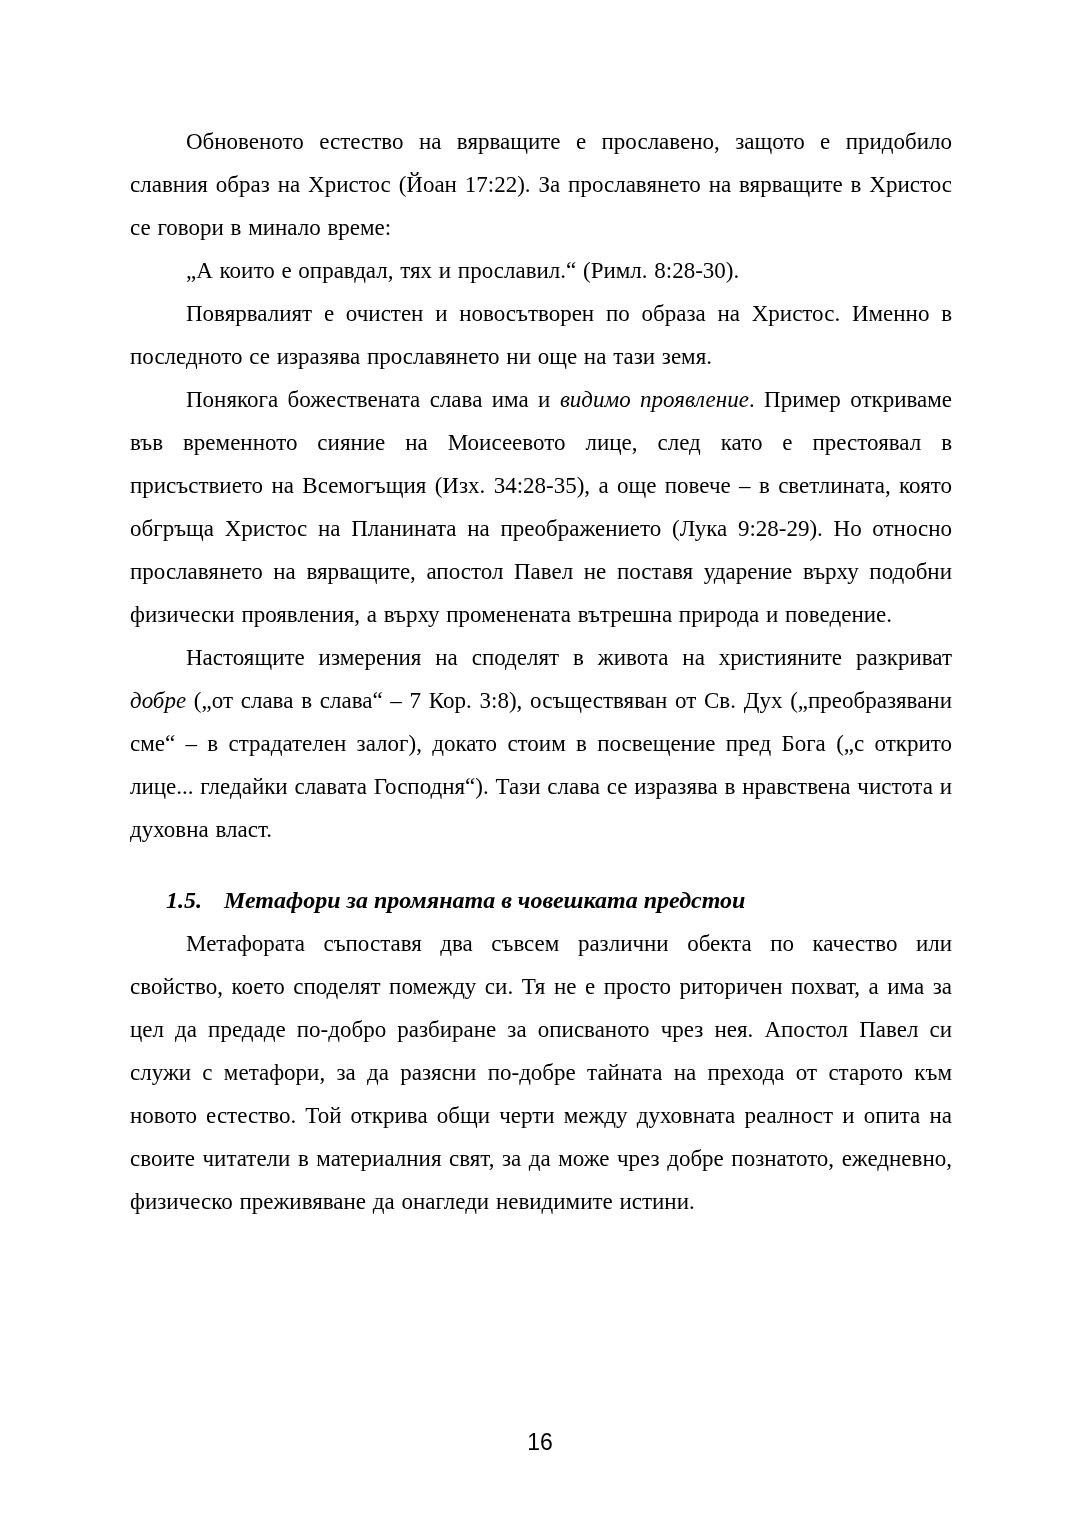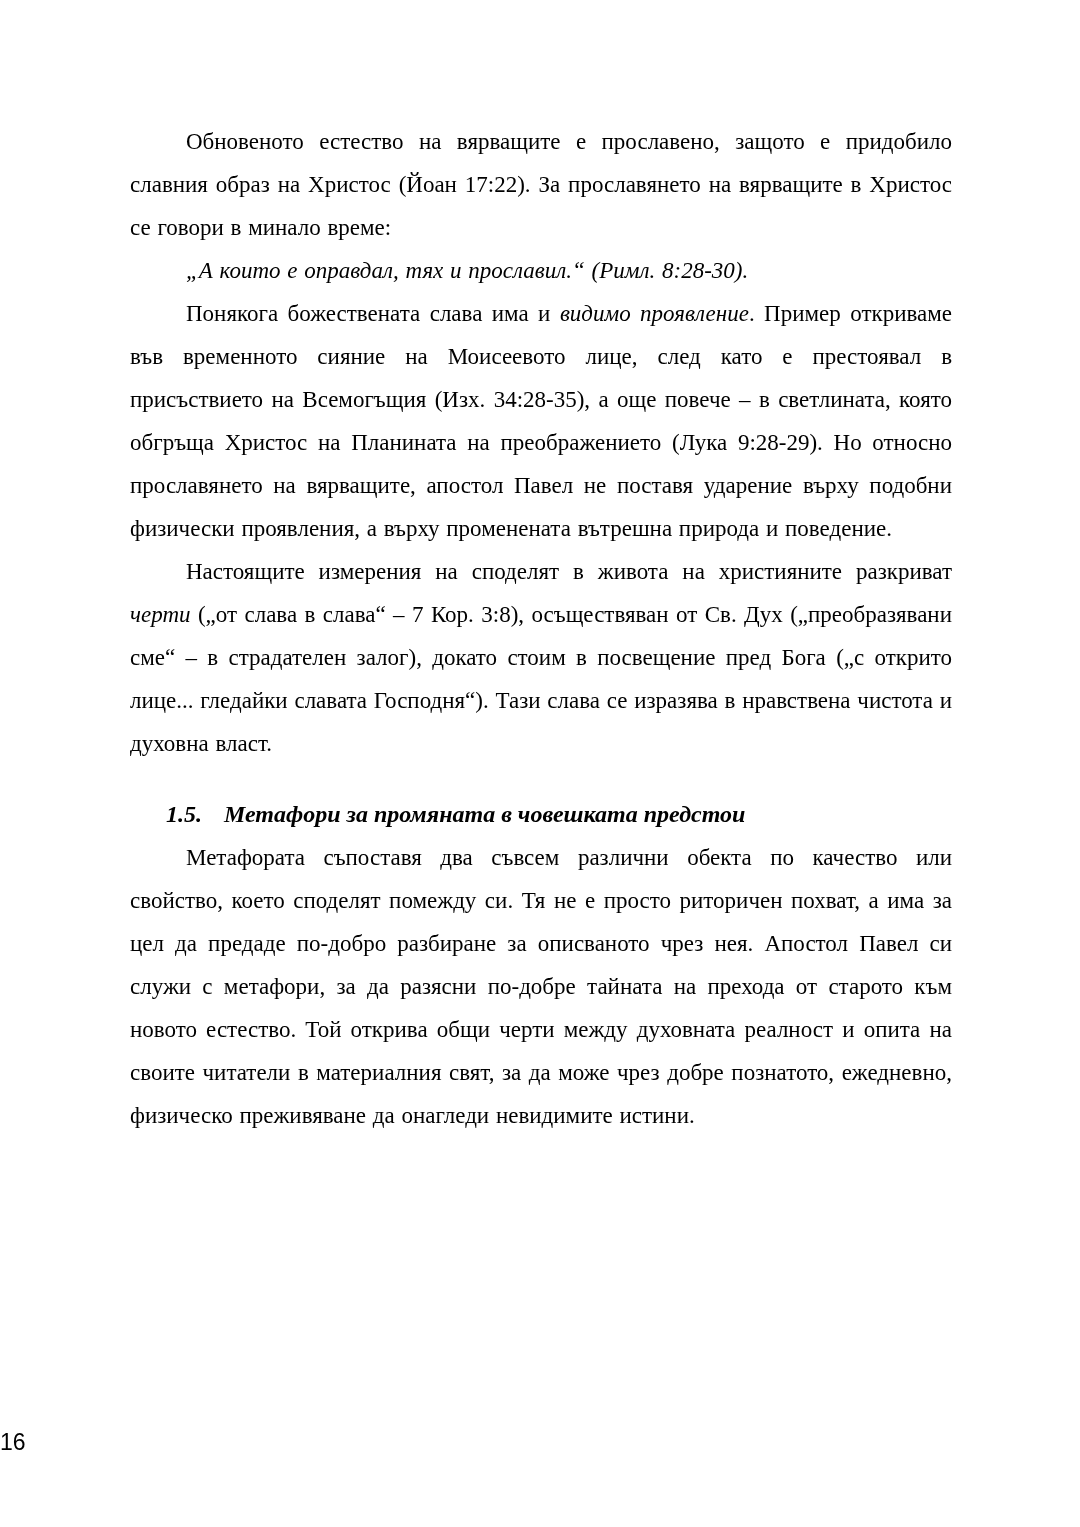--- a/index.html
+++ b/index.html
@@ -28,60 +28,60 @@
   }
   p.body-par {
     margin: 0;
     font-size: 23px;
     line-height: 43px;
     text-align: justify;
     text-indent: 56px;
     word-spacing: 1px;
   }
   p.quote-par {
-    font-style: italic;
   }
   .section-heading {
     display: flex;
     margin-top: 27px;
     font-size: 24px;
     line-height: 44px;
     font-weight: bold;
     font-style: italic;
     margin-left: 36px;
   }
   .section-heading .num {
     flex: none;
     width: 58px;
   }
   .page-number {
     position: absolute;
     top: 1428px;
     left: 0;
     width: 100%;
-    text-align: left;
+    text-align: center;
     font-family: "Liberation Sans", sans-serif;
     font-size: 23px;
     line-height: 28px;
   }
 </style>
 </head>
 <body>
 
 <div class="page">
   <div class="text-block">
 
     <p class="body-par">Обновеното естество на вярващите е прославено, защото е придобило славния образ на Христос (Йоан 17:22). За прославянето на вярващите в Христос се говори в минало време:</p>
 
     <p class="body-par quote-par">„А които е оправдал, тях и прославил.“ (Римл. 8:28-30).</p>
 
+    <p class="body-par">Повярвалият е очистен и новосътворен по образа на Христос. Именно в последното се изразява прославянето ни още на тази земя.</p>
 
     <p class="body-par"><span>Понякога божествената слава има и </span><em>видимо проявление</em><span>. Пример откриваме във временното сияние на Моисеевото лице, след като е престоявал в присъствието на Всемогъщия (Изх. 34:28-35), а още повече – в светлината, която обгръща Христос на Планината на преображението (Лука 9:28-29). Но относно прославянето на вярващите, апостол Павел не поставя ударение върху подобни физически проявления, а върху променената вътрешна природа и поведение.</span></p>
 
-    <p class="body-par"><span>Настоящите измерения на споделят в живота на християните разкриват </span><em>черти</em><span> („от слава в слава“ – 7 Кор. 3:8), осъществяван от Св. Дух („преобразявани сме“ – в страдателен залог), докато стоим в посвещение пред Бога („с открито лице... гледайки славата Господня“). Тази слава се изразява в нравствена чистота и духовна власт.</span></p>
+    <p class="body-par"><span>Настоящите измерения на споделят в живота на християните разкриват </span><em>добре</em><span> („от слава в слава“ – 7 Кор. 3:8), осъществяван от Св. Дух („преобразявани сме“ – в страдателен залог), докато стоим в посвещение пред Бога („с открито лице... гледайки славата Господня“). Тази слава се изразява в нравствена чистота и духовна власт.</span></p>
 
 
     <div class="section-heading">
       <span class="num">1.5.</span>
       <span class="title">Метафори за промяната в човешката предстои</span>
     </div>
 
     <p class="body-par">Метафората съпоставя два съвсем различни обекта по качество или свойство, което споделят помежду си. Тя не е просто риторичен похват, а има за цел да предаде по-добро разбиране за описваното чрез нея. Апостол Павел си служи с метафори, за да разясни по-добре тайната на прехода от старото към новото естество. Той открива общи черти между духовната реалност и опита на своите читатели в материалния свят, за да може чрез добре познатото, ежедневно, физическо преживяване да онагледи невидимите истини.</p>
 
   </div>

